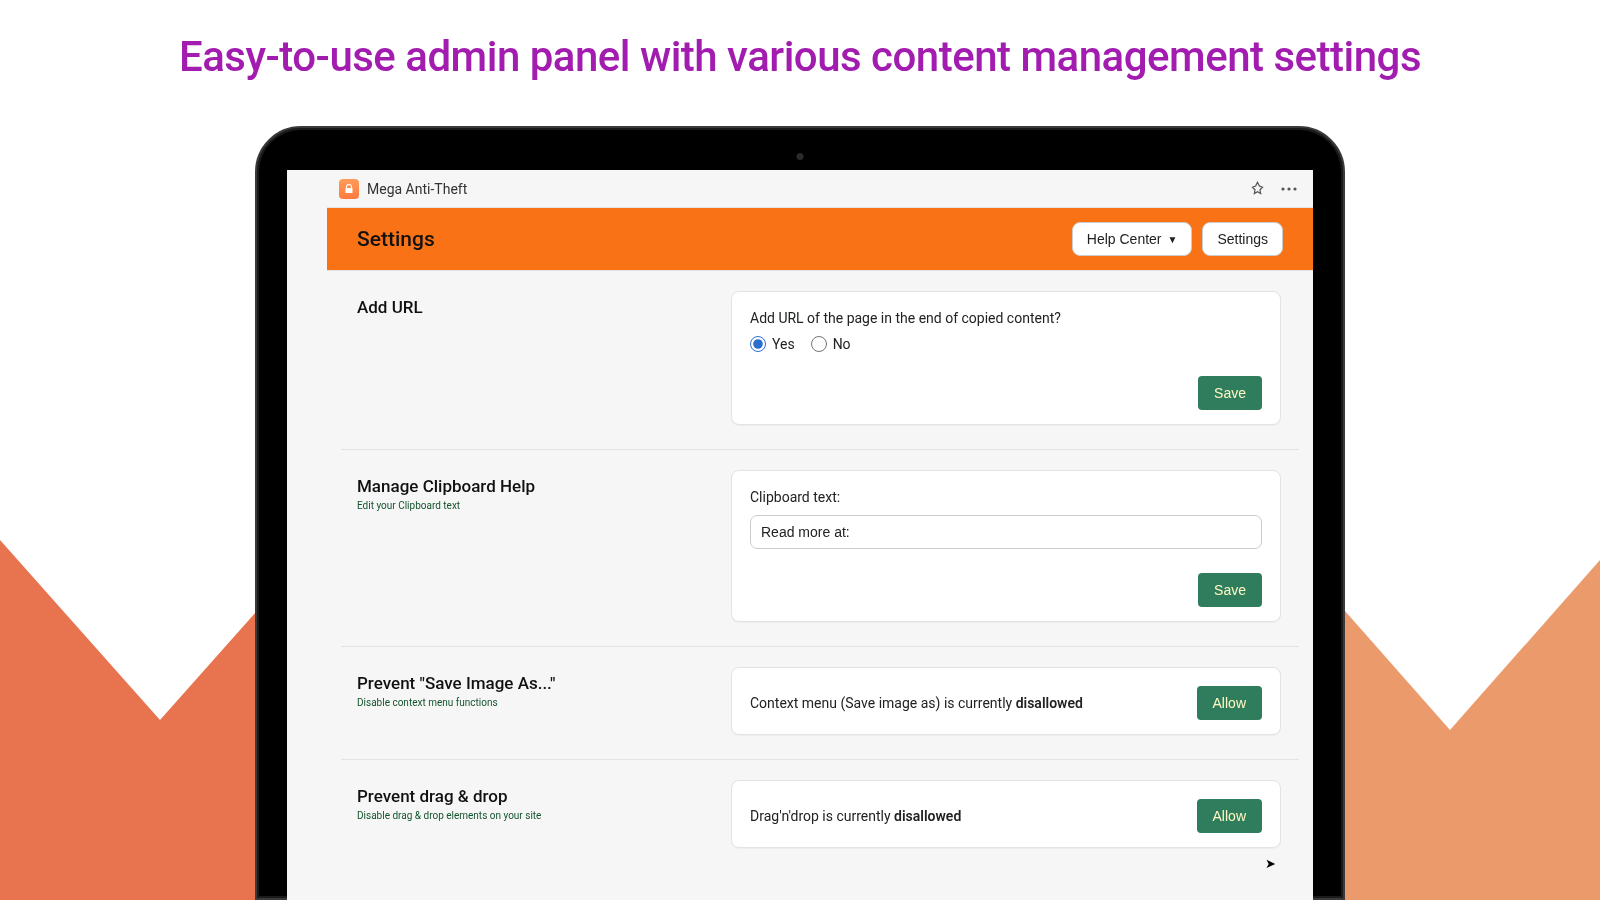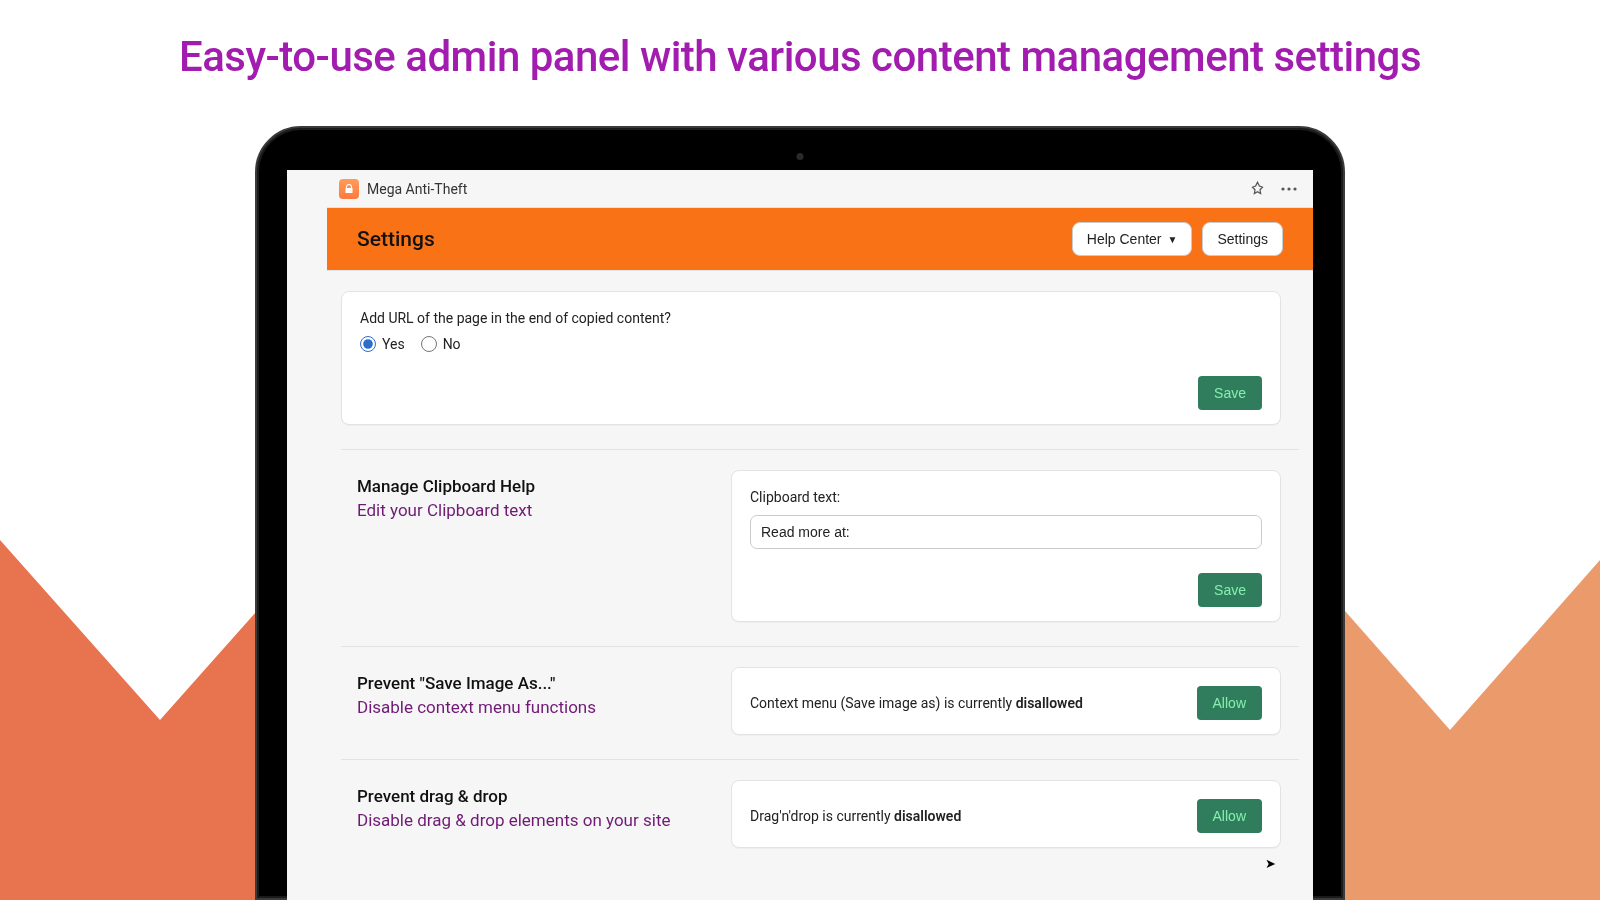--- a/index.html
+++ b/index.html
@@ -139,40 +139,40 @@
     display:flex;
     padding: 20px 0 24px 0;
     border-bottom:1px solid #e1e3e5;
   }
   .section:last-child{border-bottom:none;}
   .section-left {
     width: 390px;
     padding: 6px 16px 0 16px;
   }
   .section-title { font-size:17px; font-weight:500; color:#111; margin-bottom:4px;}
-  .section-sub { font-size:17px; color:#701a75; }
+  .section-sub { font-size:10px; color:#14532d; }
   .card {
     flex:1;
     background:#fff;
     border:1px solid #e1e3e5;
     border-radius:8px;
     padding: 18px 18px 14px 18px;
     margin-right: 18px;
     box-shadow: 0 1px 0 rgba(0,0,0,0.03);
   }
   .card-label { font-size:14px; color:#202223; margin-bottom:10px; display:block;}
   .radio-row { display:flex; gap:16px; align-items:center; }
   .radio-item { display:flex; align-items:center; gap:6px; font-size:14px; color:#202223;}
   input[type=radio]{ width:16px;height:16px; accent-color:#2c6ecb; cursor:pointer;}
   .card-actions { display:flex; justify-content:flex-end; margin-top:24px;}
   .btn-primary {
     padding: 9px 16px;
     background:#2f7d5d;
     border:none;
-    color:#86efac;
+    color:#fef9c3;
     font-size:14px;
     border-radius:4px;
     cursor:pointer;
   }
   .text-input {
     width:100%;
     border:1px solid #c9cccf;
     border-radius:7px;
     padding: 8px 10px;
     font-size:14px;
@@ -232,20 +232,23 @@
       <button class="btn">
         <span>Help Center</span>
         <span class="chev">▼</span>
       </button>
       <button class="btn">Settings</button>
     </div>
 
     <div class="content">
 
       <div class="section">
+        <div class="section-left">
+          <div class="section-title">Add URL</div>
+        </div>
         <div class="card">
           <span class="card-label">Add URL of the page in the end of copied content?</span>
           <div class="radio-row">
             <label class="radio-item">
               <input type="radio" name="addurl" checked="" style="">
               <span>Yes</span>
             </label>
             <label class="radio-item">
               <input type="radio" name="addurl" style="">
               <span>No</span>

